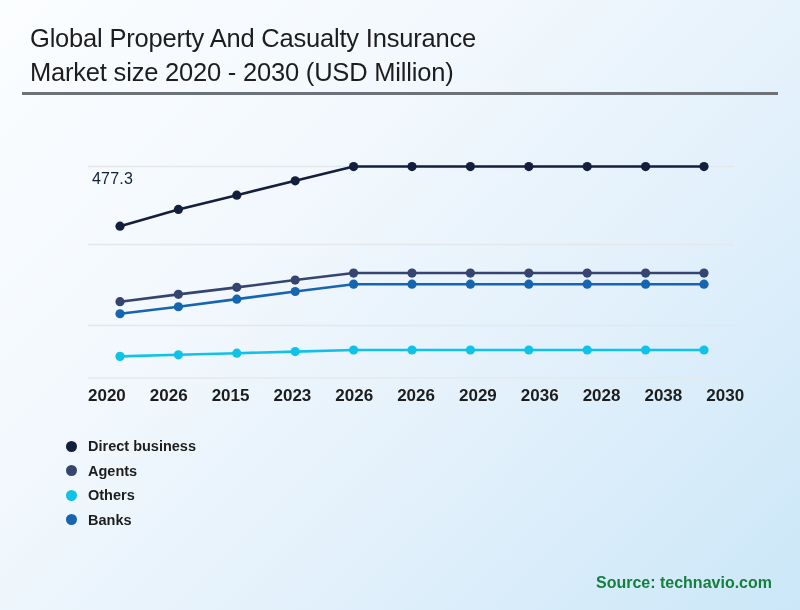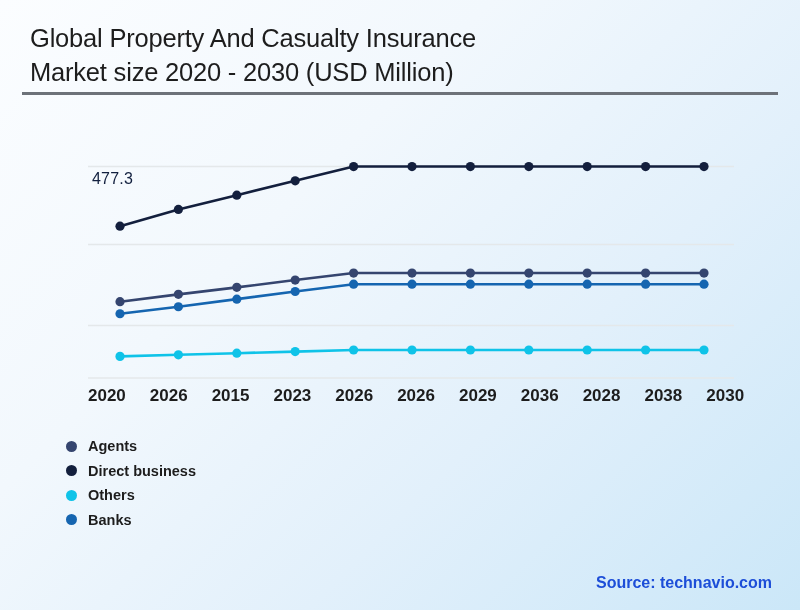--- a/index.html
+++ b/index.html
@@ -108,21 +108,21 @@
     color: #1d1d1d;
   }
 
   
   .source {
     position: absolute;
     right: 28px;
     bottom: 18px;
     font-size: 16px;
     font-weight: bold;
-    color: #1d4ed8;
+    color: #15803d;
   }
 </style>
 </head>
 <body>
 
 <div id="infographic">
 
   <div class="title-block">
     <div class="title-line">Global Property And Casualty Insurance</div>
     <div class="title-line">Market size 2020 - 2030 (USD Million)</div>
@@ -201,28 +201,28 @@
       <div class="xtick">2026</div>
       <div class="xtick">2029</div>
       <div class="xtick">2036</div>
       <div class="xtick">2028</div>
       <div class="xtick">2038</div>
       <div class="xtick">2030</div>
     </div>
 
   <div class="legend" id="legend">
       <div class="legend-item">
+        <span class="legend-dot" style="background: rgb(19, 31, 61);"></span>
+        <span class="legend-label">Direct business</span>
+      </div>
+      <div class="legend-item">
         <span class="legend-dot" style="background: rgb(53, 69, 111);"></span>
         <span class="legend-label">Agents</span>
       </div>
       <div class="legend-item">
-        <span class="legend-dot" style="background: rgb(19, 31, 61);"></span>
-        <span class="legend-label">Direct business</span>
-      </div>
-      <div class="legend-item">
         <span class="legend-dot" style="background: rgb(15, 195, 232);"></span>
         <span class="legend-label">Others</span>
       </div>
       <div class="legend-item">
         <span class="legend-dot" style="background: rgb(21, 101, 176);"></span>
         <span class="legend-label">Banks</span>
       </div>
     </div>
 
   <div class="source">Source: technavio.com</div>

